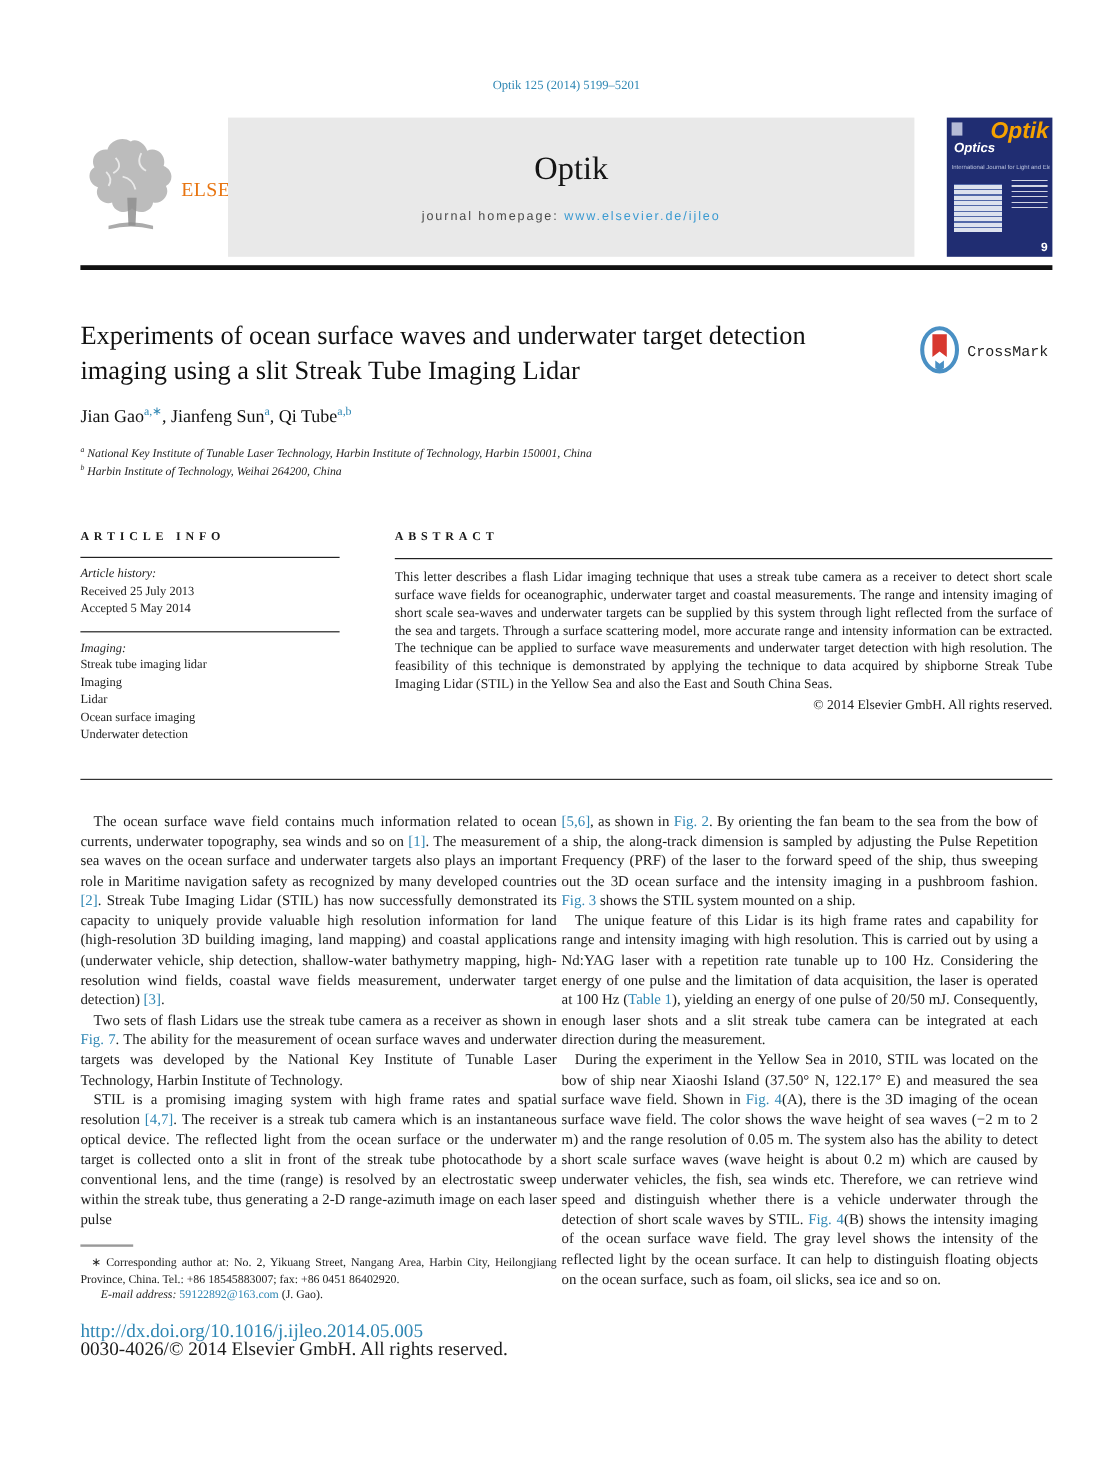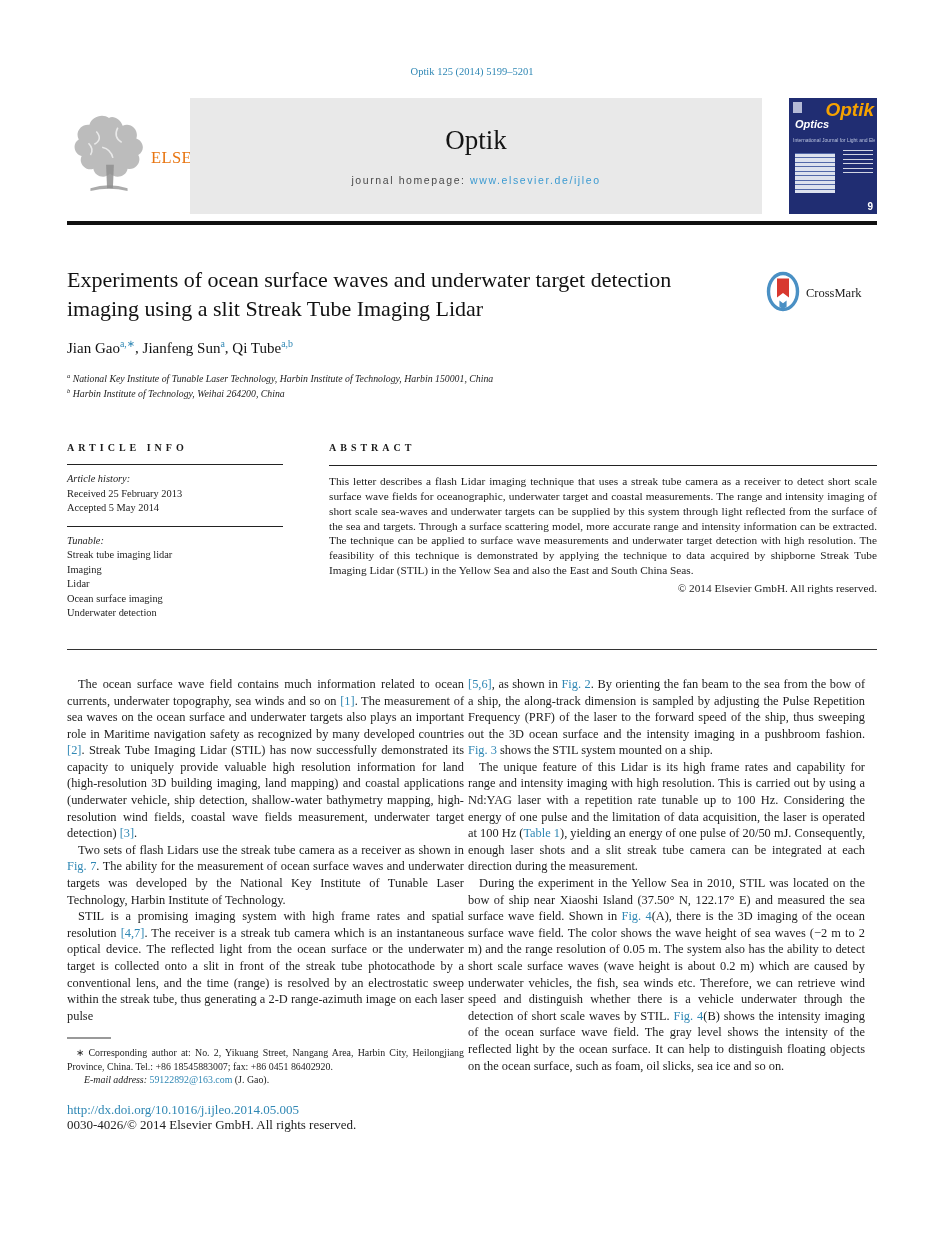--- a/index.html
+++ b/index.html
@@ -35,21 +35,21 @@
   .cov-rlines{position:absolute;top:52px;right:4px;width:30px;height:24px;
               background-image:repeating-linear-gradient(to bottom,rgba(255,255,255,.8) 0 1px,transparent 1px 4.5px);}
   .cov-nine{position:absolute;bottom:2px;right:4px;font-size:10px;font-weight:bold;color:#fff;
             font-family:"Liberation Sans",sans-serif;}
 
   .thick-rule{height:3.5px;background:#111;margin-top:7px;}
 
   .title-row{display:flex;margin-top:40px;align-items:flex-start;}
   .title{flex:1;font-size:22px;line-height:1.32;color:#111;padding-right:28px;}
   .crossmark{width:112px;flex:none;display:flex;align-items:center;margin-top:6px;}
-  .cm-label{font-family:Liberation Serif, serif;font-size:12.5px;color:#222;margin-left:5px;}
+  .cm-label{font-family:Liberation Mono, monospace;font-size:12.5px;color:#222;margin-left:5px;}
 
   .authors{margin-top:17px;font-size:15px;color:#111;}
   .affils{margin-top:14px;font-size:9.8px;font-style:italic;line-height:1.55;color:#222;}
 
   .info-abs{display:flex;margin-top:40px;}
   .info-col{width:216px;flex:none;margin-right:46px;font-size:10.4px;line-height:14.5px;}
   .abs-col{flex:1;font-size:11.3px;line-height:14.9px;}
   .sec-head{font-size:10px;font-weight:bold;letter-spacing:4px;color:#1a1a1a;}
   .rule{height:1px;background:#222;}
   .info-col .rule{margin:9px 0 7px 0;}
@@ -64,21 +64,21 @@
   .columns{display:flex;gap:4px;margin-top:26px;font-size:12.4px;line-height:16.6px;text-align:justify;}
   .col{width:397px;flex:none;}
   .col p{margin:0;text-indent:11px;}
   .col p.noindent{text-indent:0;}
 
   .footnote{margin-top:13px;font-size:9.9px;line-height:13.4px;text-align:justify;width:397px;}
   .fn-rule{width:44px;height:2px;background:#999;margin-bottom:7px;}
   .fn-p1{text-indent:9px;}
   .fn-p2{text-indent:17px;}
 
-  .footer{margin-top:15px;font-size:13px;line-height:15.5px;}
+  .footer{margin-top:15px;font-size:16px;line-height:15.5px;}
 </style>
 </head>
 <body>
 
 <div class="page">
 
   <div class="citation">Optik 125 (2014) 5199–5201</div>
 
   <div class="header-row">
     <div class="els">
@@ -132,24 +132,24 @@
   <div class="affils">
     <div><span class="sup">a</span><span> National Key Institute of Tunable Laser Technology, Harbin Institute of Technology, Harbin 150001, China</span></div>
     <div><span class="sup">b</span><span> Harbin Institute of Technology, Weihai 264200, China</span></div>
   </div>
 
   <div class="info-abs">
     <div class="info-col">
       <div class="sec-head">ARTICLE INFO</div>
       <div class="rule"></div>
       <div class="info-label">Article history:</div>
-      <div>Received 25 February 2013</div>
+      <div>Received 25 July 2013</div>
       <div>Accepted 5 May 2014</div>
       <div class="rule kw-rule"></div>
-      <div class="info-label">Tunable:</div>
+      <div class="info-label">Imaging:</div>
       <div>Streak tube imaging lidar</div>
       <div>Imaging</div>
       <div>Lidar</div>
       <div>Ocean surface imaging</div>
       <div>Underwater detection</div>
     </div>
     <div class="abs-col">
       <div class="sec-head">ABSTRACT</div>
       <div class="rule"></div>
       <div class="abs-text">This letter describes a flash Lidar imaging technique that uses a streak tube camera as a receiver to detect short scale surface wave fields for oceanographic, underwater target and coastal measurements. The range and intensity imaging of short scale sea-waves and underwater targets can be supplied by this system through light reflected from the surface of the sea and targets. Through a surface scattering model, more accurate range and intensity information can be extracted. The technique can be applied to surface wave measurements and underwater target detection with high resolution. The feasibility of this technique is demonstrated by applying the technique to data acquired by shipborne Streak Tube Imaging Lidar (STIL) in the Yellow Sea and also the East and South China Seas.</div>

